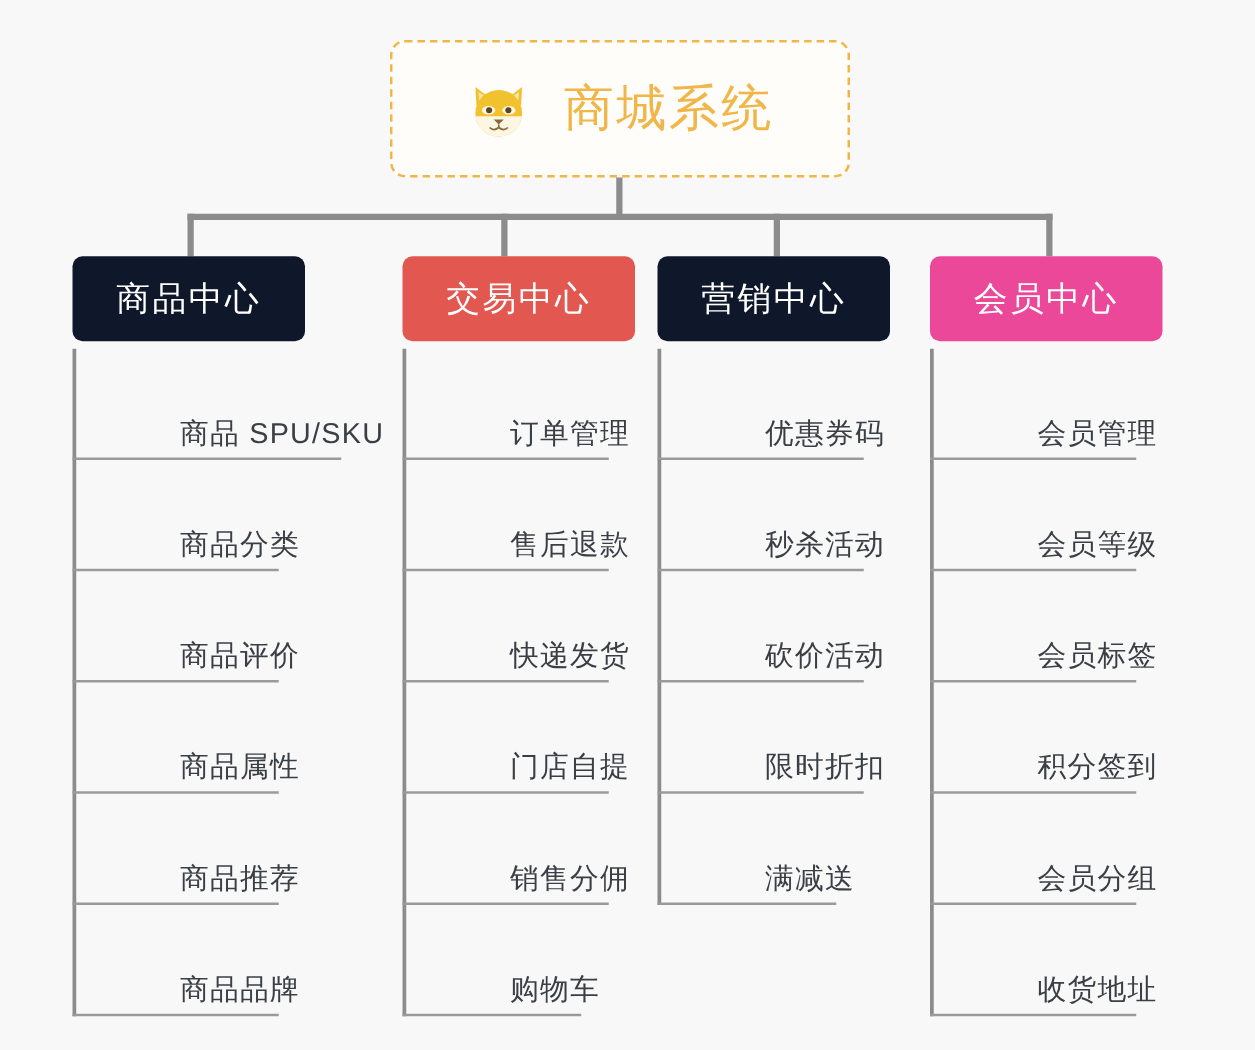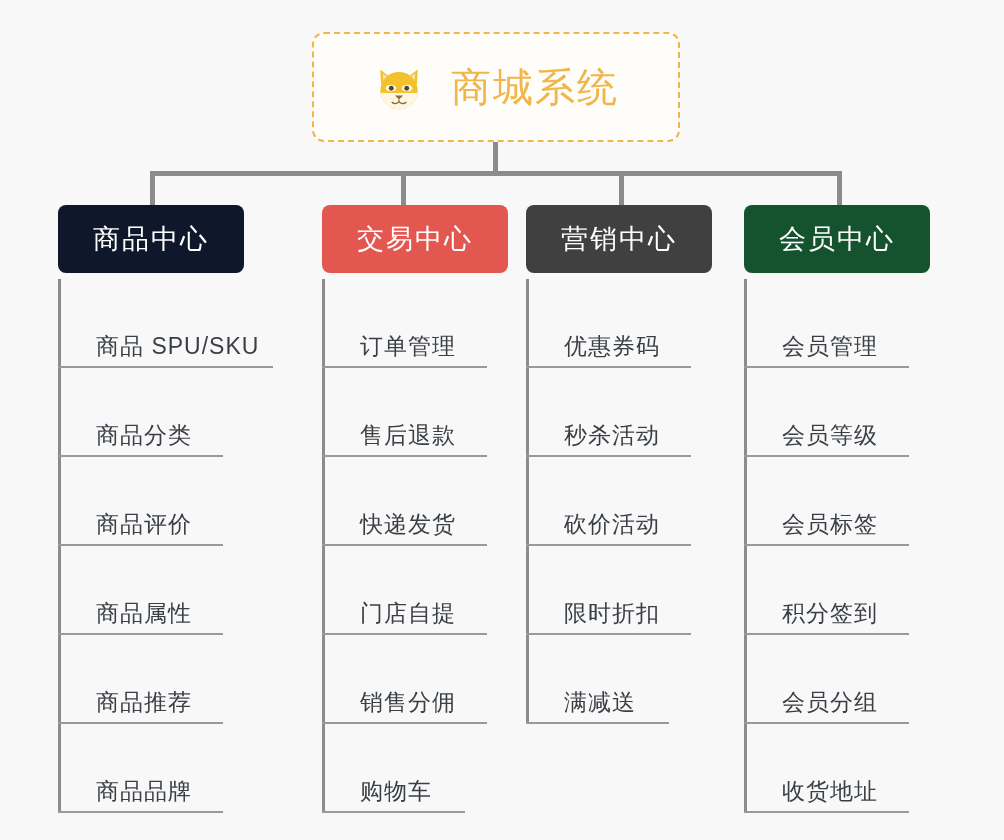--- a/index.html
+++ b/index.html
@@ -108,20 +108,21 @@
     display: flex;
     align-items: flex-end;
     padding-left: 38px;
     padding-bottom: 6px;
   }
   .leaf-label {
     font-size: 23px;
     color: #3a3f45;
     white-space: nowrap;
     letter-spacing: 1px;
+    margin-left: 48px;
   }
   .leaf-rule {
     position: absolute;
     left: 0;
     bottom: 0;
     height: 2px;
     background: #9a9a9a;
   }
 </style>
 </head>
@@ -218,21 +219,21 @@
         <span class="leaf-rule" style="width:165px;"></span>
       </div>
       <div class="leaf">
         <span class="leaf-label">购物车</span>
         <span class="leaf-rule" style="width:143px;"></span>
       </div>
     </div>
   </div>
 
   <div class="column" style="left:526px; width:186px;">
-    <div class="col-header" style="background: #404040;">
+    <div class="col-header" style="background: #0f172a;">
       <span>营销中心</span>
     </div>
     <div class="col-body">
       <div class="col-trunk" style="background: rgb(140, 140, 140);"></div>
       <div class="leaf">
         <span class="leaf-label">优惠券码</span>
         <span class="leaf-rule" style="width:165px;"></span>
       </div>
       <div class="leaf">
         <span class="leaf-label">秒杀活动</span>
@@ -247,21 +248,21 @@
         <span class="leaf-rule" style="width:165px;"></span>
       </div>
       <div class="leaf">
         <span class="leaf-label">满减送</span>
         <span class="leaf-rule" style="width:143px;"></span>
       </div>
     </div>
   </div>
 
   <div class="column" style="left:744px; width:186px;">
-    <div class="col-header" style="background: #14532d;">
+    <div class="col-header" style="background: #ec4899;">
       <span>会员中心</span>
     </div>
     <div class="col-body">
       <div class="col-trunk" style="background: rgb(140, 140, 140);"></div>
       <div class="leaf">
         <span class="leaf-label">会员管理</span>
         <span class="leaf-rule" style="width:165px;"></span>
       </div>
       <div class="leaf">
         <span class="leaf-label">会员等级</span>

